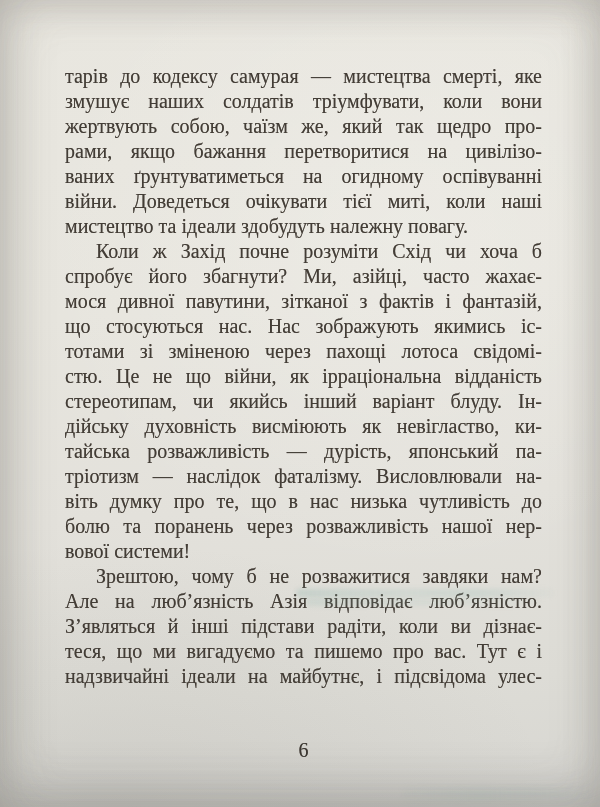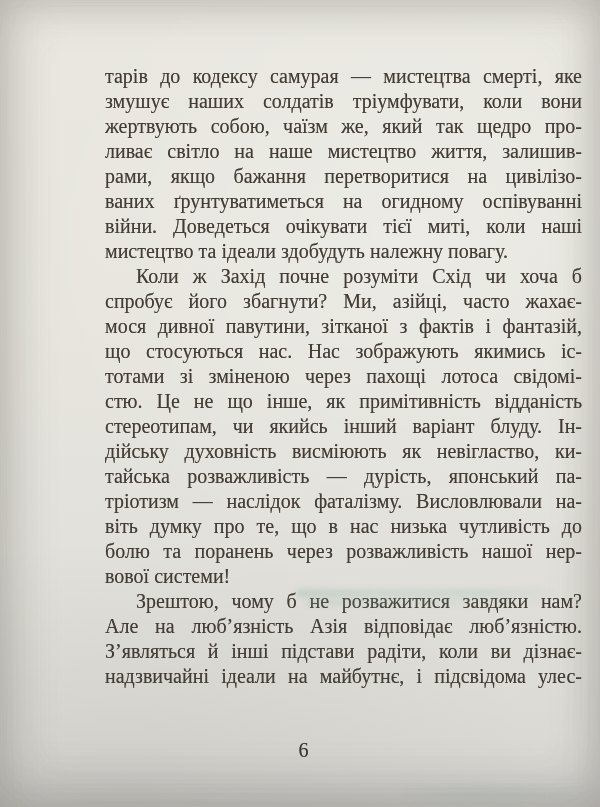--- a/index.html
+++ b/index.html
@@ -33,21 +33,20 @@
 
   .page-text {
     position: absolute;
     left: 65px;
     top: 64px;
     width: 477px;
     font-size: 20px;
     line-height: 25px;
     color: #433d36;
     text-shadow: 0 0 0.6px rgba(67, 61, 54, 0.55);
-    margin-left: 40px;
   }
 
   .para { margin: 0; }
 
   .text-line {
     height: 25px;
     text-align: justify;
     text-align-last: justify;
     overflow: hidden;
   }
@@ -91,45 +90,45 @@
 </head>
 <body>
 
 <div class="photo">
 
   <div class="page-text">
       <div class="para">
         <div class="text-line">тарів до кодексу самурая — мистецтва смерті, яке</div>
         <div class="text-line">змушує наших солдатів тріумфувати, коли вони</div>
         <div class="text-line">жертвують собою, чаїзм же, який так щедро про-</div>
-        <div class="text-line">ливає світло на наше мистецтво життя, залишив-</div>
         <div class="text-line">рами, якщо бажання перетворитися на цивілізо-</div>
         <div class="text-line">ваних ґрунтуватиметься на огидному оспівуванні</div>
         <div class="text-line">війни. Доведеться очікувати тієї миті, коли наші</div>
         <div class="text-line no-just">мистецтво та ідеали здобудуть належну повагу.</div>
       </div>
       <div class="para indent">
         <div class="text-line">Коли ж Захід почне розуміти Схід чи хоча б</div>
         <div class="text-line">спробує його збагнути? Ми, азійці, часто жахає-</div>
         <div class="text-line">мося дивної павутини, зітканої з фактів і фантазій,</div>
         <div class="text-line">що стосуються нас. Нас зображують якимись іс-</div>
         <div class="text-line">тотами зі зміненою через пахощі лотоса свідомі-</div>
-        <div class="text-line">стю. Це не що інше, як примітивність відданість</div>
+        <div class="text-line">стю. Це не що війни, як ірраціональна відданість</div>
         <div class="text-line">стереотипам, чи якийсь інший варіант блуду. Ін-</div>
         <div class="text-line">дійську духовність висміюють як невігластво, ки-</div>
         <div class="text-line">тайська розважливість — дурість, японський па-</div>
         <div class="text-line">тріотизм — наслідок фаталізму. Висловлювали на-</div>
         <div class="text-line">віть думку про те, що в нас низька чутливість до</div>
         <div class="text-line">болю та поранень через розважливість нашої нер-</div>
         <div class="text-line no-just">вової системи!</div>
       </div>
       <div class="para indent">
         <div class="text-line">Зрештою, чому б не розважитися завдяки нам?</div>
         <div class="text-line">Але на люб’язність Азія відповідає люб’язністю.</div>
         <div class="text-line">З’являться й інші підстави радіти, коли ви дізнає-</div>
+        <div class="text-line">теся, що ми вигадуємо та пишемо про вас. Тут є і</div>
         <div class="text-line">надзвичайні ідеали на майбутнє, і підсвідома улес-</div>
       </div>
     </div>
 
   <div class="smudge smudge-a1"></div>
   <div class="smudge smudge-a2"></div>
   <div class="smudge smudge-b"></div>
 
   <div class="page-number">6</div>
 </div>

